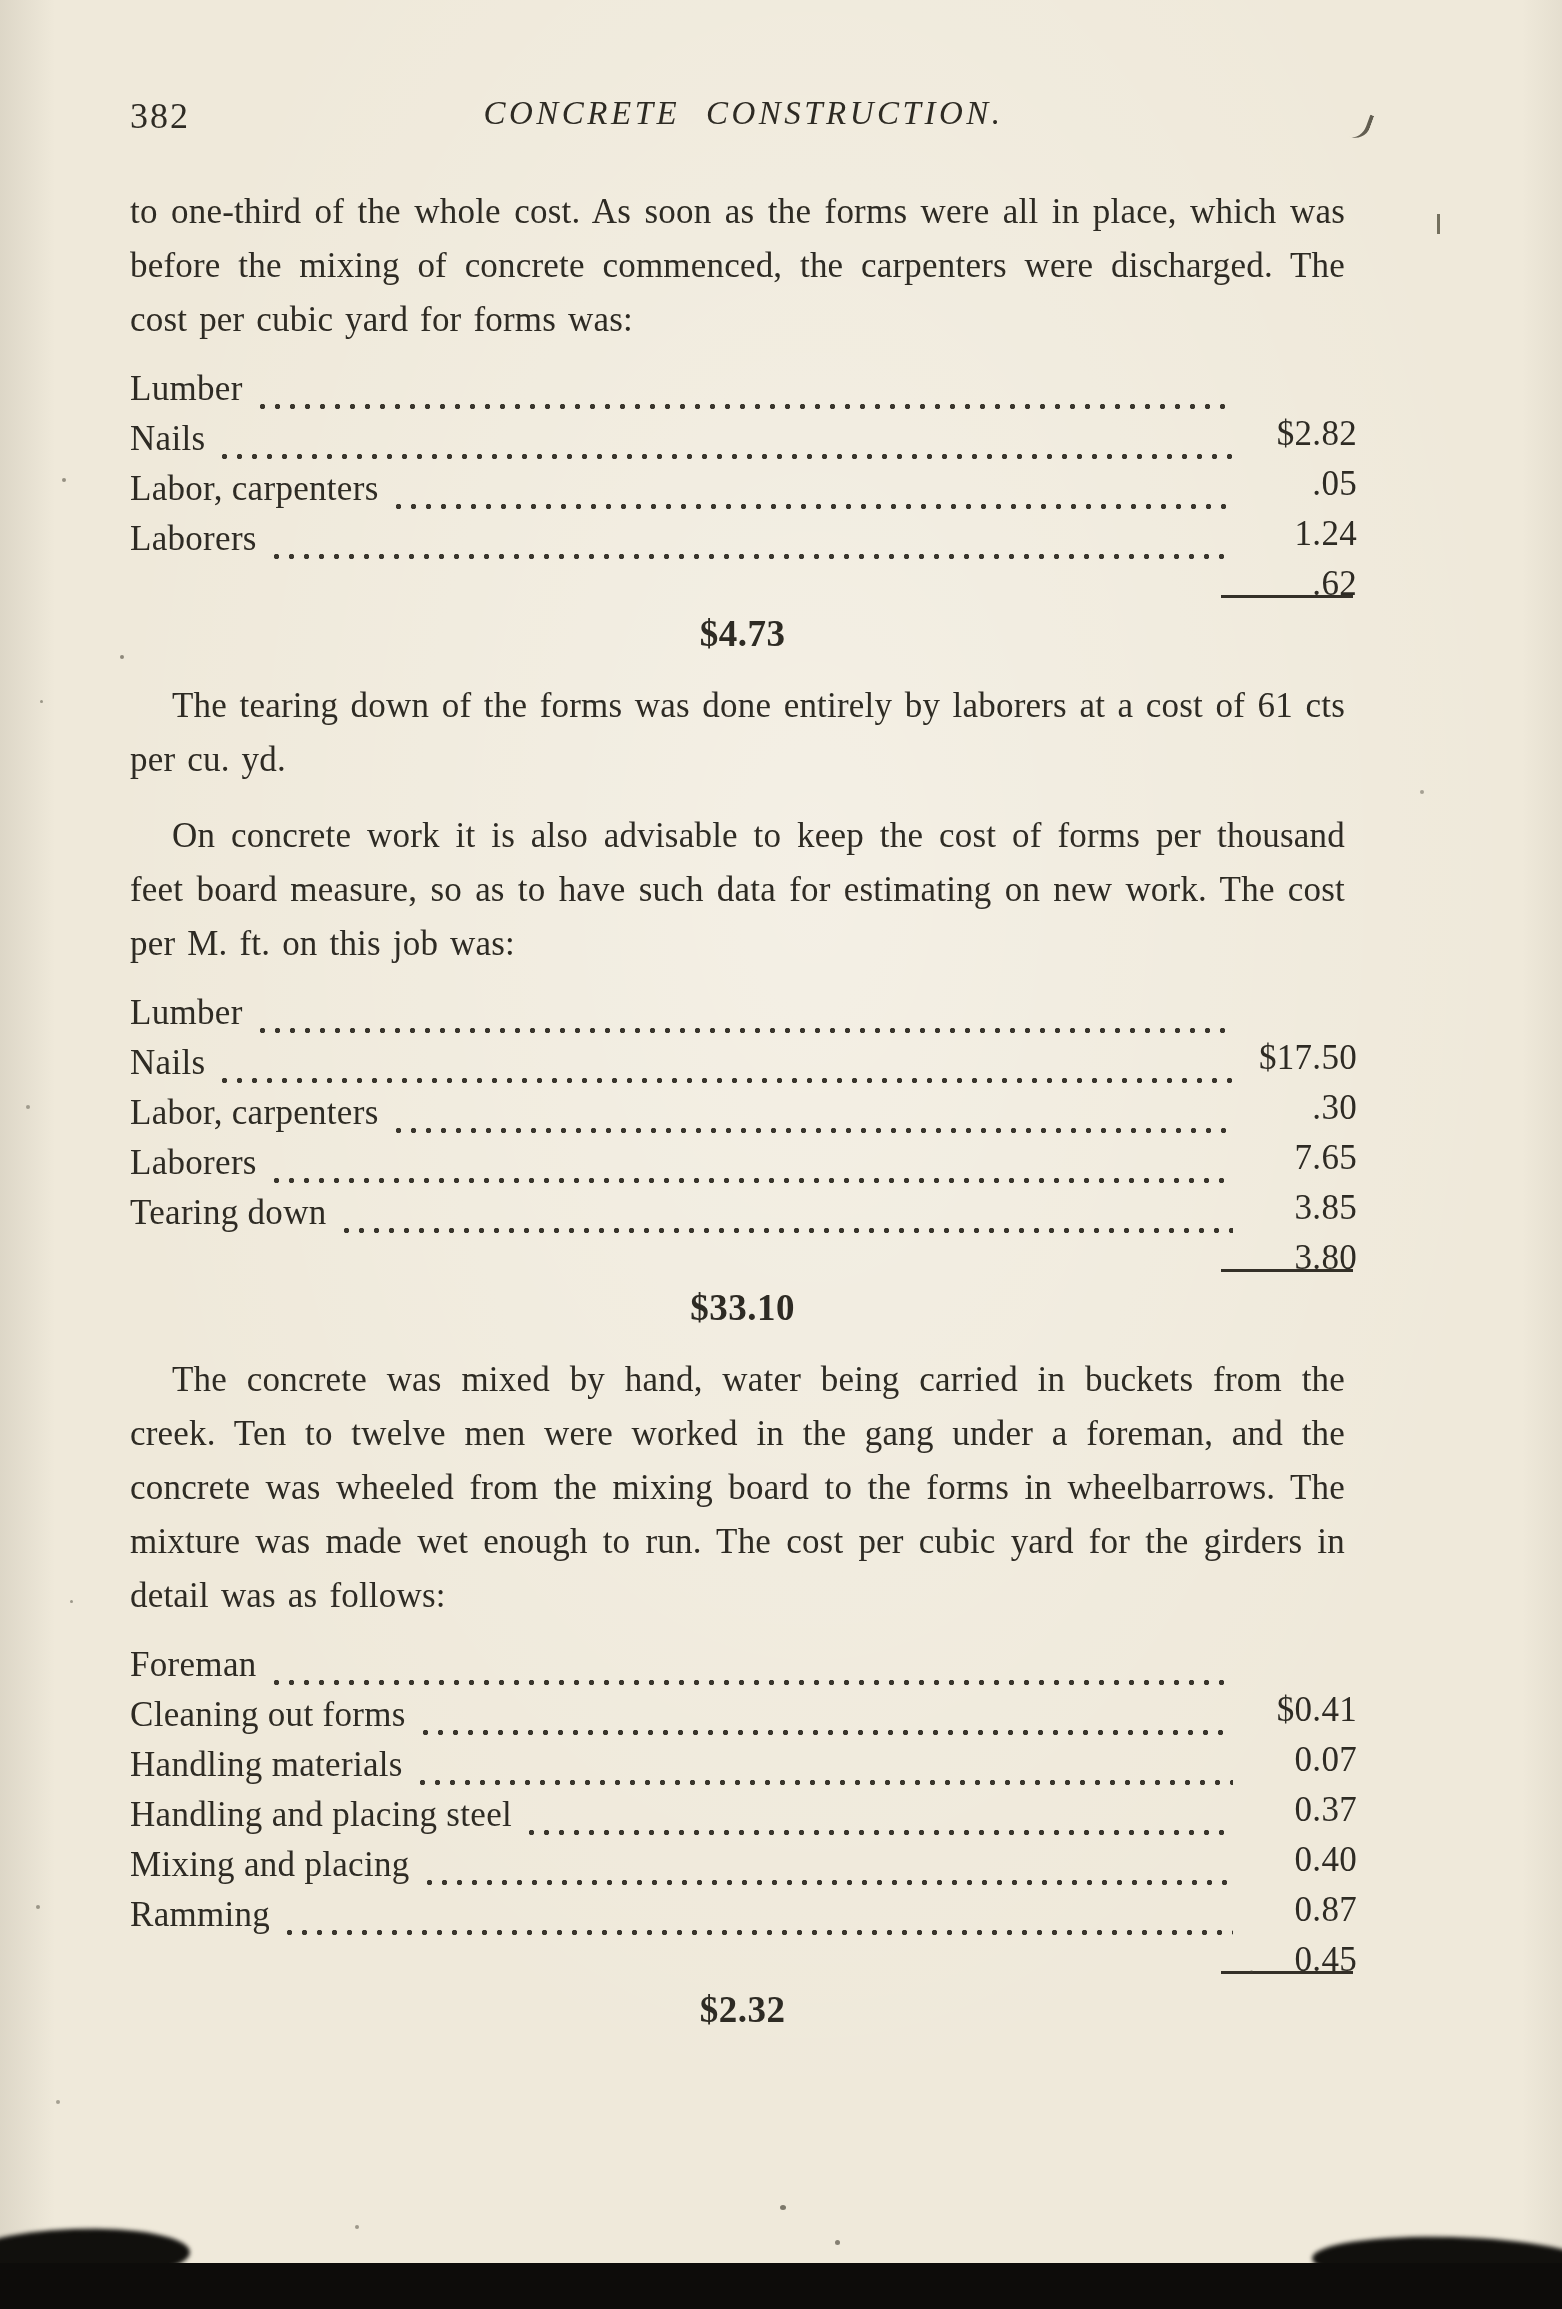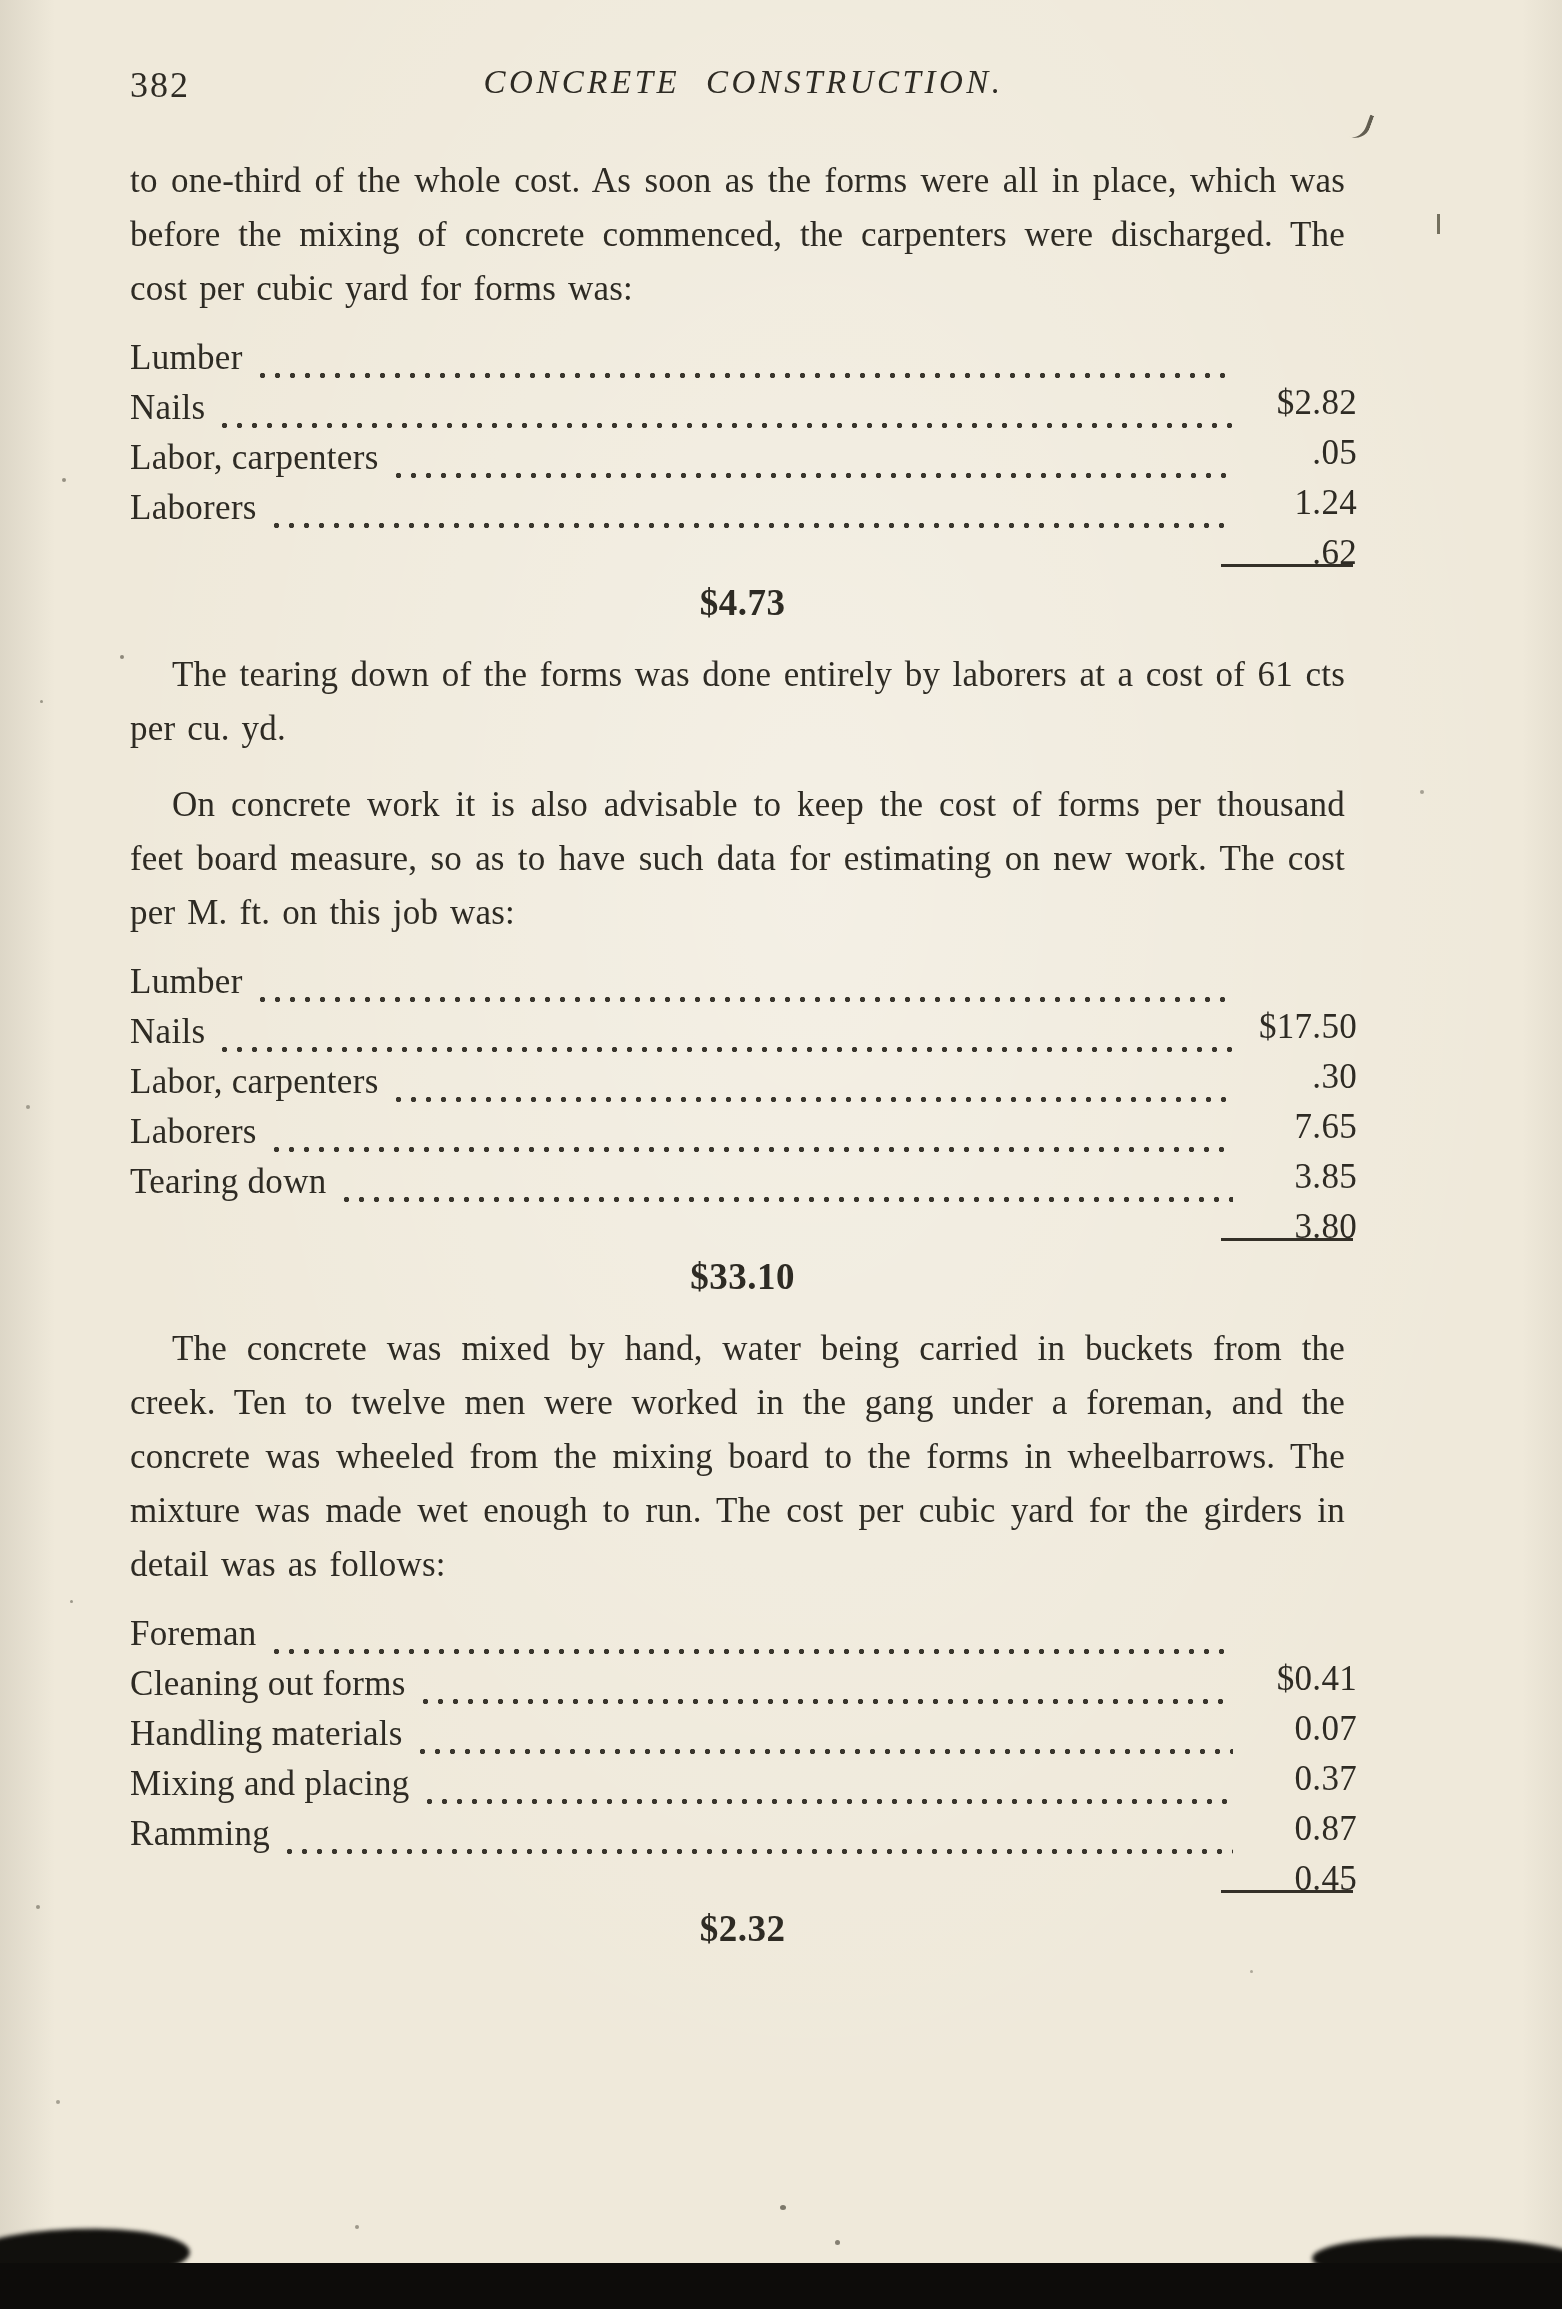--- a/index.html
+++ b/index.html
@@ -10,21 +10,21 @@
     background:
       radial-gradient(ellipse at 52% 38%, rgba(255,255,255,0.30), rgba(255,255,255,0) 62%),
       linear-gradient(90deg, rgba(60,50,30,0.10), rgba(60,50,30,0) 55px),
       linear-gradient(270deg, rgba(60,50,30,0.06), rgba(60,50,30,0) 40px),
       #efe9da;
     font-family:"Liberation Serif", serif;
     color:#2e2b24;
   }
   .sheet{
     position:absolute; inset:0;
-    padding:64px 205px 0 130px;
+    padding:95px 205px 0 130px;
     box-sizing:border-box;
   }
   
   .page-header{
     position:relative;
     text-align:center;
     height:50px;
     margin-bottom:40px;
   }
   .page-number{
@@ -192,20 +192,25 @@
     </div>
     <div class="row">
       <span class="item">Cleaning out forms</span>
       <span class="dots"></span>
       <span class="amt">0.07</span>
     </div>
     <div class="row">
       <span class="item">Handling materials</span>
       <span class="dots"></span>
       <span class="amt">0.37</span>
+    </div>
+    <div class="row">
+      <span class="item">Handling and placing steel</span>
+      <span class="dots"></span>
+      <span class="amt">0.40</span>
     </div>
     <div class="row">
       <span class="item">Mixing and placing</span>
       <span class="dots"></span>
       <span class="amt">0.87</span>
     </div>
     <div class="row">
       <span class="item">Ramming</span>
       <span class="dots"></span>
       <span class="amt">0.45</span>

